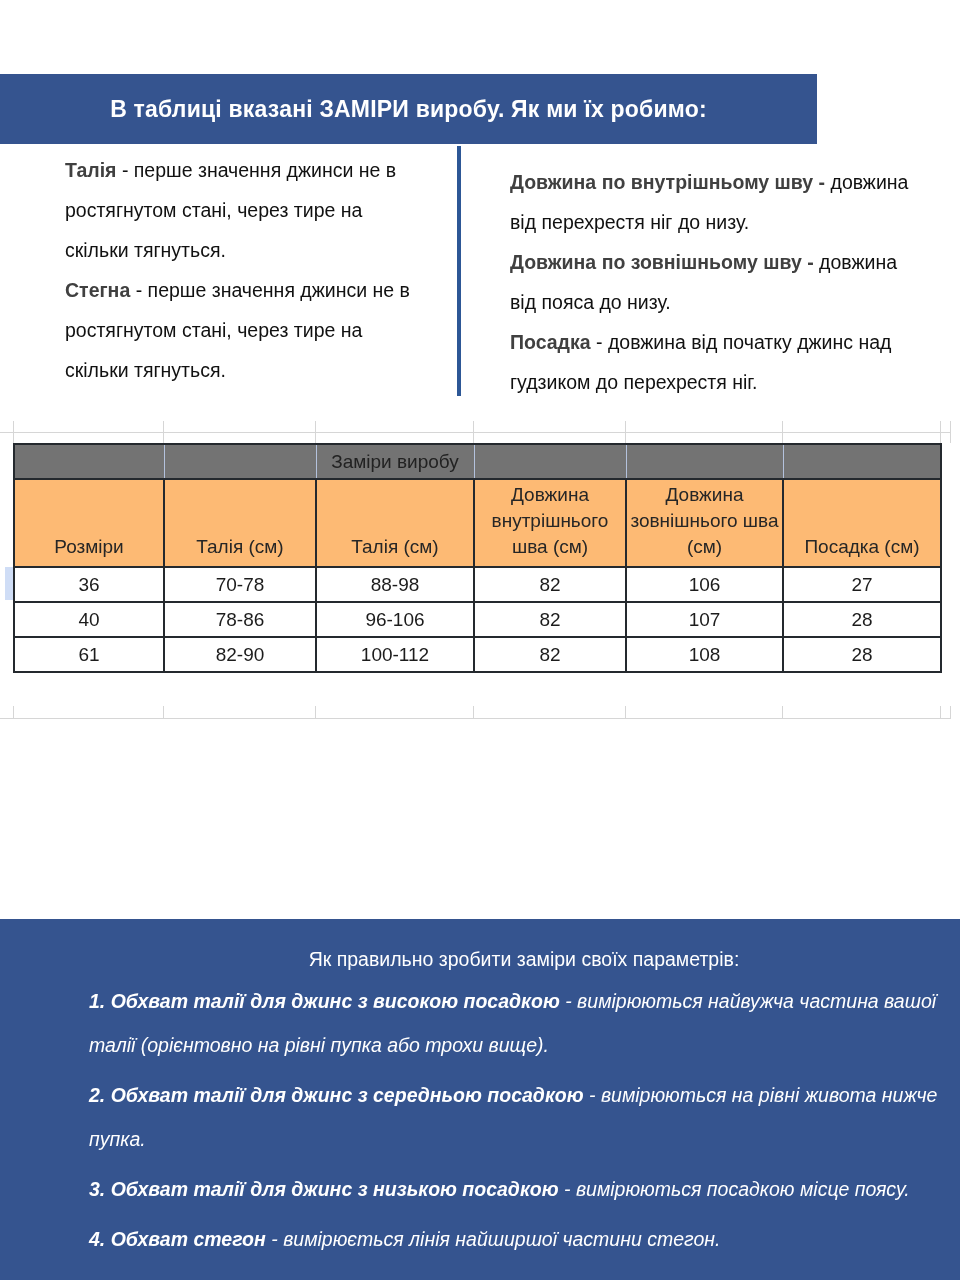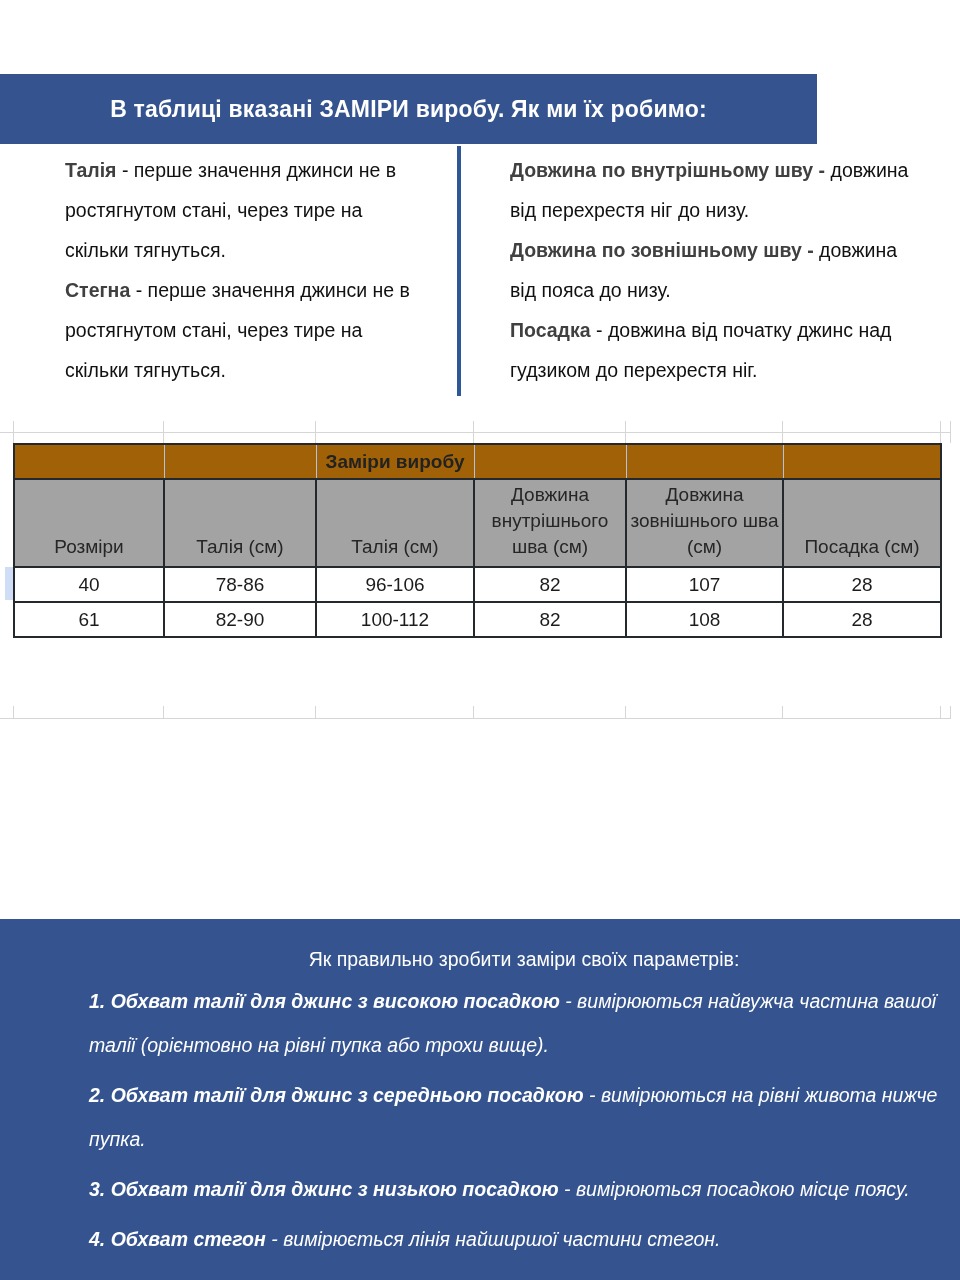--- a/index.html
+++ b/index.html
@@ -17,47 +17,47 @@
     margin-top:17px;
   }
   .banner-title{
     display:block;width:100%;line-height:70px;text-align:center;
     color:#ffffff;font-size:23px;font-weight:bold;letter-spacing:.2px;
   }
 
   
   .def-col{position:absolute;font-size:19.5px;line-height:40px;color:#111;}
   .def-left{left:65px;top:150px;width:364px;}
-  .def-right{left:510px;top:150px;width:414px;}
+  .def-right{left:510px;top:162px;width:414px;}
   .def-item{display:block;}
   .def-term{color:#404040;font-weight:bold;}
   .v-divider{
     position:absolute;left:457px;top:146px;width:4px;height:250px;
     background:#2d5796;
   }
 
   
   .hline{position:absolute;height:1px;background:#d6d6d6;}
   .vline{position:absolute;width:1px;background:#d6d6d6;}
 
   
   .size-table{
     position:absolute;left:13px;top:443px;width:927px;
     border-collapse:collapse;table-layout:fixed;
     border:2px solid #24292e;
   }
   .size-table td,.size-table th{box-sizing:border-box;overflow:hidden;}
   .title-row td{
-    height:35px;background:#a16207;
+    height:35px;background:#737373;
     border-right:1px solid #b4c2dd;border-bottom:2px solid #24292e;
-    text-align:center;font-size:19px;color:#222;font-weight:bold;
+    text-align:center;font-size:19px;color:#222;font-weight:normal;
   }
   .title-row td:last-child{border-right:none;}
   .header-row th{
-    height:88px;background:#a3a3a3;
+    height:88px;background:#fdba74;
     border:2px solid #24292e;
     vertical-align:bottom;text-align:center;
     font-size:19px;font-weight:normal;color:#262626;
     line-height:26px;padding:0 2px 6px 2px;
   }
   .size-table tbody td{
     height:35px;border:2px solid #24292e;background:#ffffff;
     text-align:center;font-size:19px;color:#1c1c1c;
   }
   .row-sliver{
@@ -160,20 +160,28 @@
           <th>Розміри</th>
           <th>Талія (см)</th>
           <th>Талія (см)</th>
           <th>Довжина внутрішнього шва (см)</th>
           <th>Довжина зовнішнього шва (см)</th>
           <th>Посадка (см)</th>
         </tr>
     </thead>
     <tbody>
         <tr>
+          <td>36</td>
+          <td>70-78</td>
+          <td>88-98</td>
+          <td>82</td>
+          <td>106</td>
+          <td>27</td>
+        </tr>
+        <tr>
           <td>40</td>
           <td>78-86</td>
           <td>96-106</td>
           <td>82</td>
           <td>107</td>
           <td>28</td>
         </tr>
         <tr>
           <td>61</td>
           <td>82-90</td>

